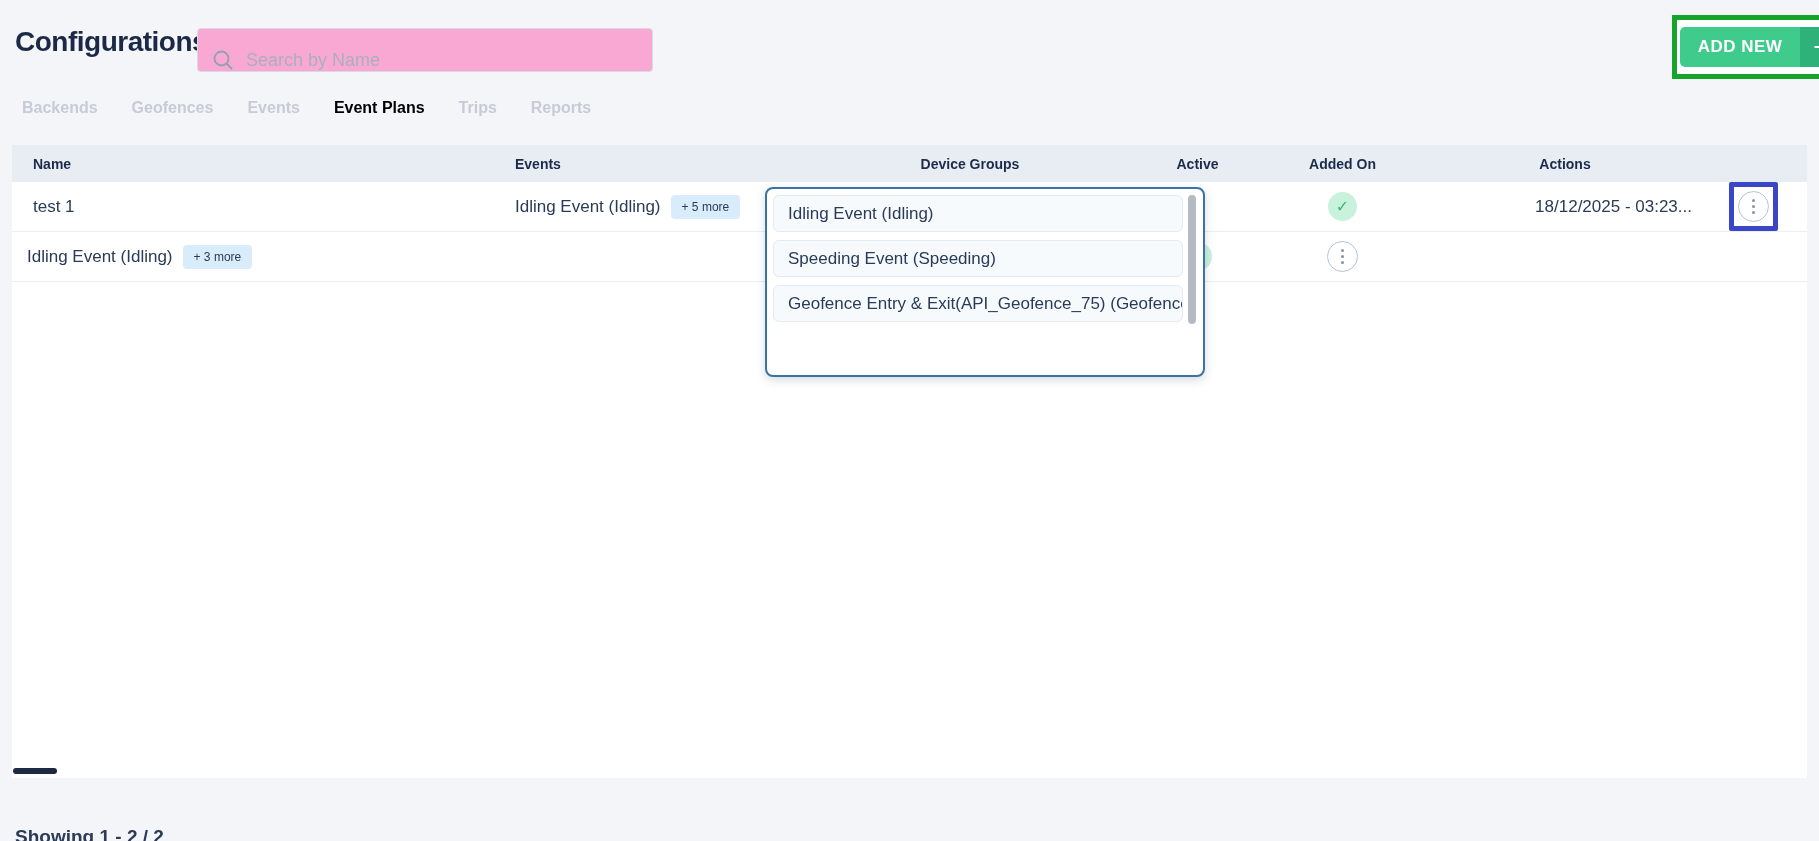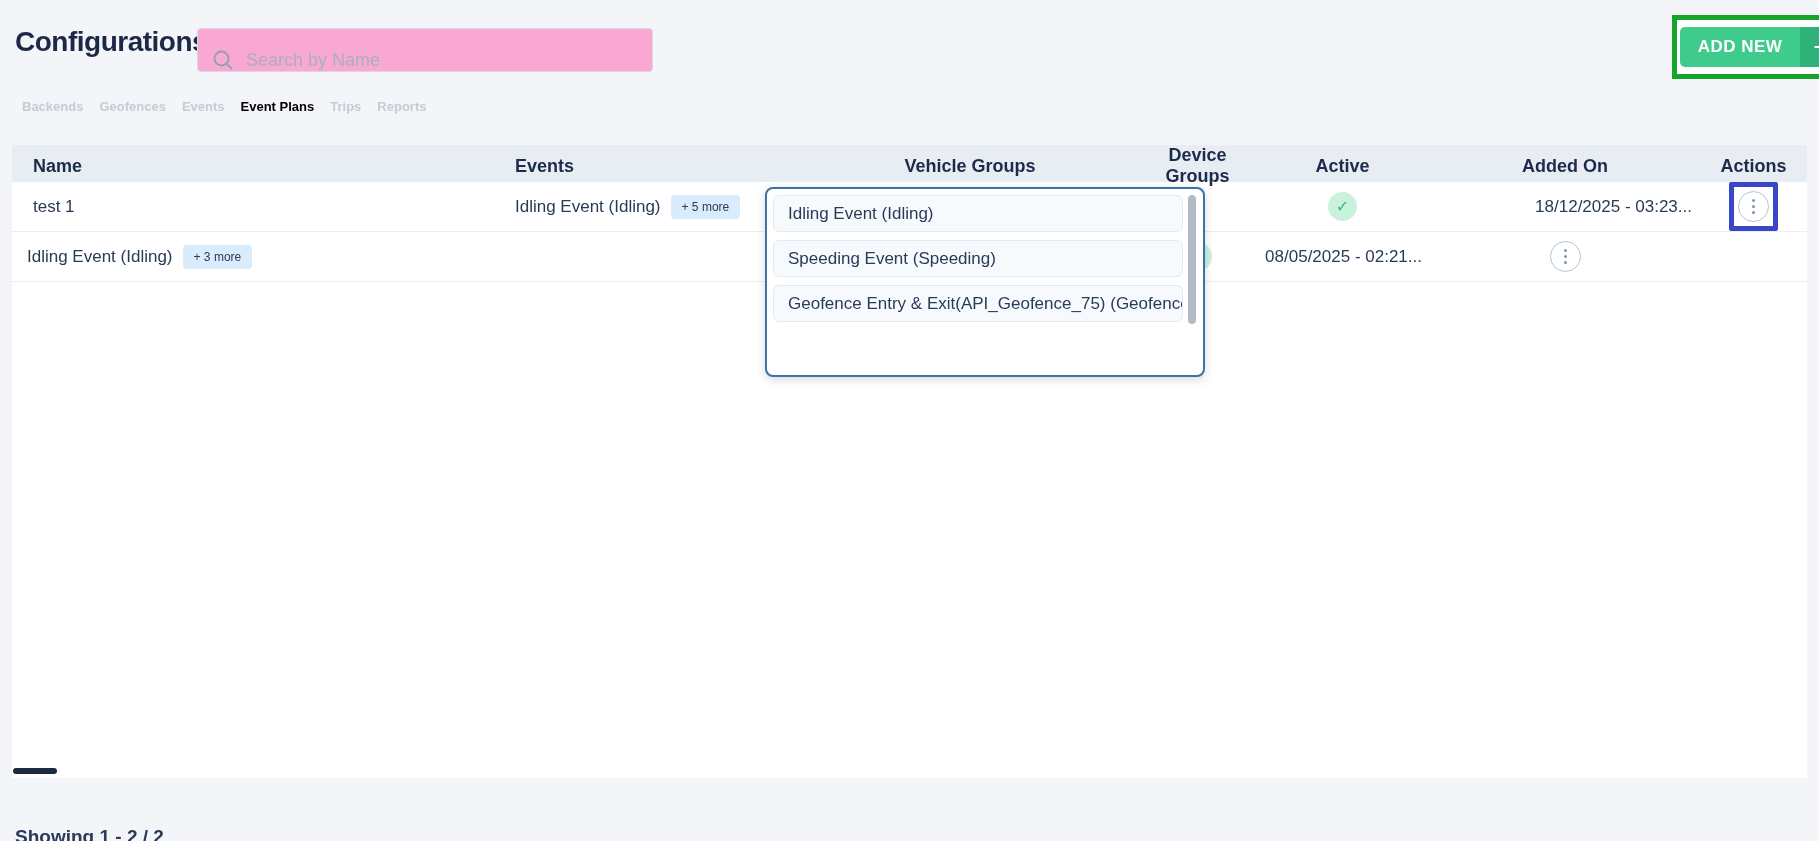--- a/index.html
+++ b/index.html
@@ -43,38 +43,38 @@
   .addnew-btn .label {
     flex:1; display:flex; align-items:center; justify-content:center;
     color:#ffffff; font-size:17px; font-weight:700; letter-spacing:0.5px;
   }
   .addnew-btn .plus {
     width:44px; background:#2fb279; display:flex; align-items:center; justify-content:center;
   }
 
   
   .tabs {
-    position:absolute; left:22px; top:99px; display:flex; gap:16px;
-    font-size:13px; font-weight:700; color:#c7cbd6;
+    position:absolute; left:22px; top:99px; display:flex; gap:34px;
+    font-size:16px; font-weight:700; color:#c7cbd6;
   }
   .tab { cursor:pointer; }
   .tab.active { color:#000000; }
 
   
   .table-wrap {
     position:absolute; left:12px; top:145px; width:1795px; height:633px;
     background:#ffffff;
   }
   .tgrid {
     display:grid;
     grid-template-columns:488px 300px 340px 115px 175px 270px 107px;
     align-items:center;
   }
   .thead {
-    height:37px; background:#e8edf4; color:#1c2b4a; font-size:18px; font-weight:700;
+    height:37px; background:#e8edf4; color:#1c2b4a; font-size:14px; font-weight:700;
   }
   .th { text-align:center; }
   .th.left { text-align:left; }
   .th.name { padding-left:21px; }
   .th.events { padding-left:15px; }
   .trow { height:50px; border-bottom:1px solid #eceef2; font-size:17px; }
   .td { display:flex; align-items:center; justify-content:center; height:100%; }
   .td.left { justify-content:flex-start; }
   .td.name { padding-left:21px; }
   .td.events { padding-left:15px; gap:10px; }
@@ -163,21 +163,20 @@
     <span class="tab active">Event Plans</span>
     <span class="tab">Trips</span>
     <span class="tab">Reports</span>
   </nav>
 
   <section class="table-wrap">
 
     <div class="tgrid thead">
       <div class="th left name">Name</div>
       <div class="th left events">Events</div>
-      <div class="th">Vehicle Groups</div>
       <div class="th">Device Groups</div>
       <div class="th">Active</div>
       <div class="th">Added On</div>
       <div class="th">Actions</div>
     </div>
 
     <div class="tgrid trow">
       <div class="td left name">test 1</div>
       <div class="td left events">
         <span>Idling Event (Idling)</span>
@@ -203,21 +202,20 @@
     <div class="tgrid trow">
       <div class="td left events">
         <span>Idling Event (Idling)</span>
         <span class="badge">+ 3 more</span>
       </div>
       <div class="td"></div>
       <div class="td"></div>
       <div class="td">
         <span class="check-circle"></span>
       </div>
-      <div class="td added">08/05/2025 - 02:21...</div>
       <div class="td">
         <button class="kebab">
             <i></i>
             <i></i>
             <i></i>
           </button>
       </div>
     </div>
 
     <div class="hscroll-thumb"></div>

